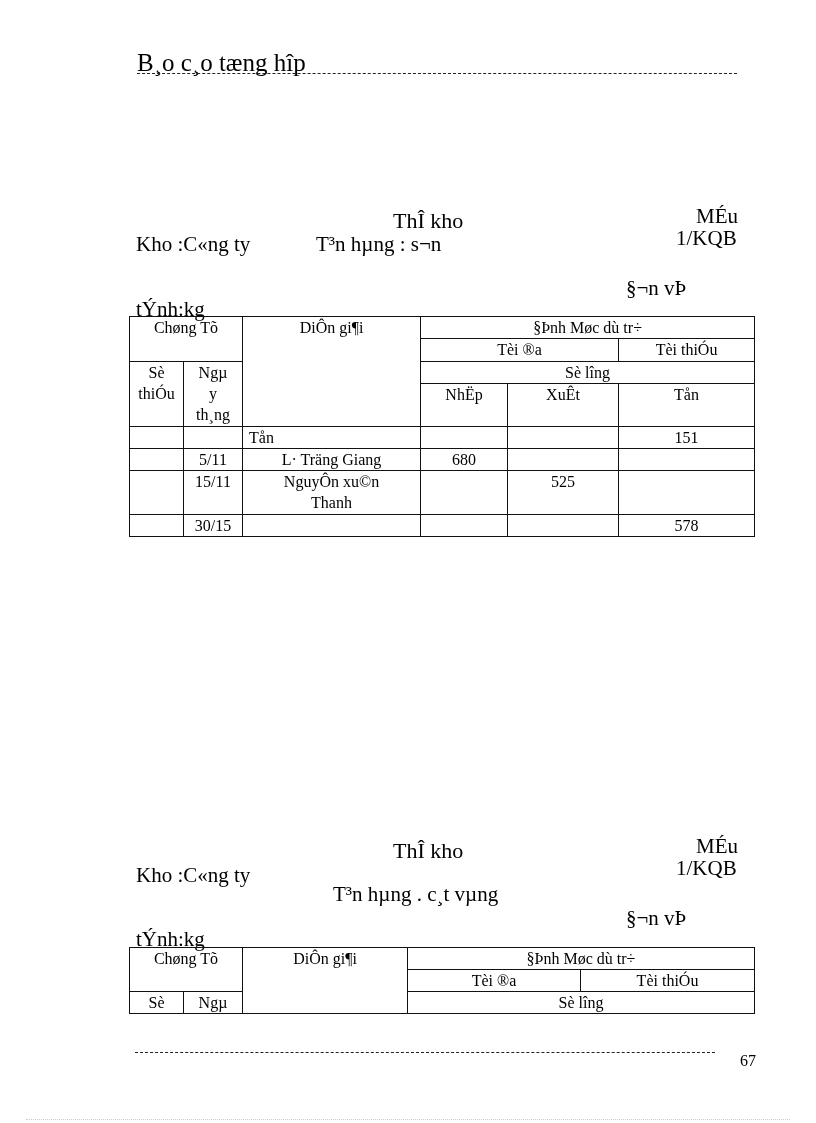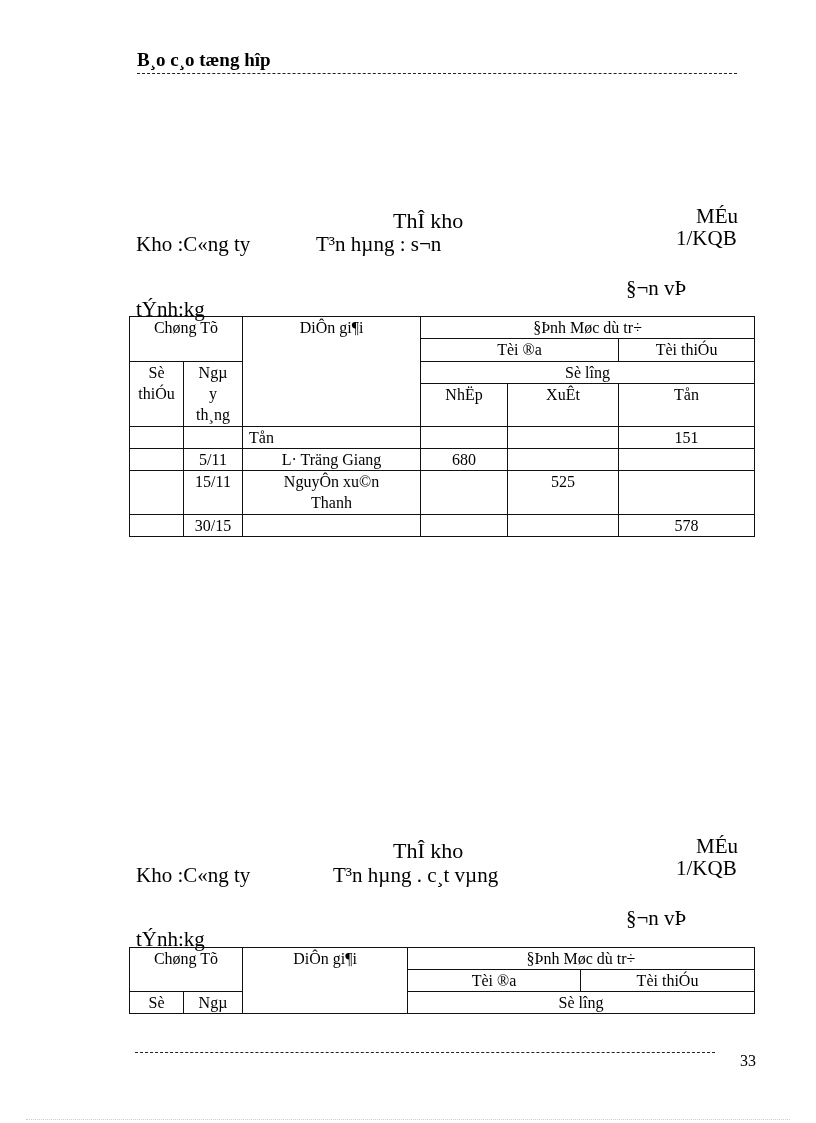--- a/index.html
+++ b/index.html
@@ -1,19 +1,19 @@
 <!DOCTYPE html>
 <html><head>
 <meta charset="utf-8">
 <style>
   html, body { margin: 0; padding: 0; background: #ffffff; }
   body { width: 816px; height: 1123px; position: relative; overflow: hidden;
          font-family: "Liberation Serif", "DejaVu Serif", serif; color: #000; }
   .abs { position: absolute; white-space: nowrap; }
-  .hdr-title { left: 137px; top: 49px; font-size: 19px; font-weight: bold; }
+  .hdr-title { left: 137px; top: 49px; font-size: 25px; font-weight: normal; }
   .dash { position: absolute; height: 0; border-top: 1.5px dashed #222; }
   .t15 { font-size: 21px; }
   .t16 { font-size: 22px; }
   table.grid { position: absolute; border-collapse: collapse; table-layout: fixed;
                font-size: 16px; }
   table.grid td { border: 1px solid #111; padding: 0; text-align: center;
                   vertical-align: top; line-height: 21px; overflow: hidden; }
   .left { text-align: left !important; padding-left: 6px !important; }
   .page-num { right: 60px; top: 1052px; font-size: 16px; }
   .dotline { position: absolute; left: 26px; right: 26px; top: 1119px; border-top: 1px dotted #ccc; }
@@ -109,21 +109,21 @@
     </tr>
   </tbody>
     </table>
 </div>
 
 <div>
   <div class="abs t16" style="left:393px; top:838px;">ThÎ kho</div>
   <div class="abs t15" style="left:696px; top:834px;">MÉu</div>
   <div class="abs t15" style="left:676px; top:856px;">1/KQB</div>
   <div class="abs t15" style="left:136px; top:863px;">Kho :C«ng ty</div>
-  <div class="abs t15" style="left:333px; top:863px;">T³n hµng . c¸t vµng</div>
+  <div class="abs t15" style="left:333px; top:882px;">T³n hµng . c¸t vµng</div>
   <div class="abs t15" style="left:626px; top:906px;">§¬n vÞ</div>
   <div class="abs t15" style="left:136px; top:927px;">tÝnh:kg</div>
 
   <table class="grid" style="left:129px; top:947px; width:625px;">
     <colgroup>
       <col style="width:54px">
         <col style="width:59px">
         <col style="width:165px">
       <col style="width:173px">
         <col style="width:174px">
@@ -141,14 +141,14 @@
     <tr style="height:22px">
       <td>Sè</td>
       <td>Ngµ</td>
       <td colspan="2">Sè l­îng</td>
     </tr>
   </tbody>
     </table>
 </div>
 
 <div class="dash" style="left:135px; top:1052px; width:580px;"></div>
-<div class="abs page-num">33</div>
+<div class="abs page-num">67</div>
 <div class="dotline"></div>
 
 </body></html>

